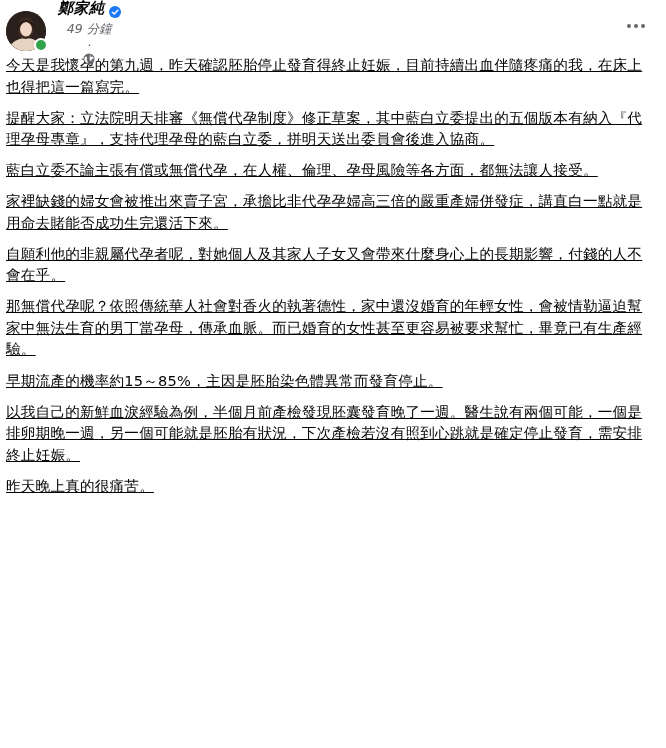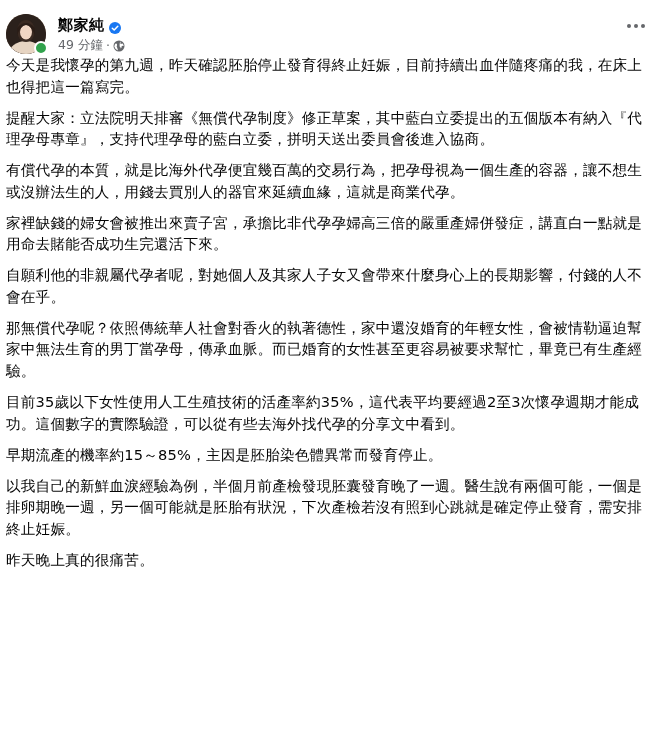--- a/index.html
+++ b/index.html
@@ -18,21 +18,22 @@
       position: relative;
       width: 666px;
       height: 748px;
       box-sizing: border-box;
       padding: 0 10px 0 6px;
     }
     .header {
       position: relative;
       height: 54px;
       display: flex;
-      align-items: flex-end;
+      align-items: center;
+      font-style: italic;
     }
     .avatar-wrap {
       position: relative;
       width: 40px;
       height: 40px;
       margin-top: 8px;
       margin-left: 0px;
       flex: 0 0 auto;
     }
     .avatar {
@@ -73,20 +74,21 @@
       width: 12px;
       height: 12px;
       display: inline-block;
     }
     .time-row {
       display: flex;
       align-items: center;
       margin-top: 3px;
       font-size: 12.5px;
       color: #65676b;
+      flex-direction: column;
     }
     .time-row .dot-sep { margin: 0 3px; }
     .globe {
       width: 12px;
       height: 12px;
       display: inline-block;
     }
     .more-btn {
       position: absolute;
       right: 8px;
@@ -108,20 +110,21 @@
     }
     .content {
       font-size: 14.6px;
       line-height: 21.5px;
       color: #050505;
       letter-spacing: 0.2px;
     }
     .content p {
       margin: 0 0 9.6px 0;
       padding: 0;
+      text-decoration: underline;
     }
   </style>
 </head>
 <body>
 
 <div class="post">
   <div class="header">
     <div class="avatar-wrap">
       <div class="avatar">
         <svg width="40" height="40" viewBox="0 0 40 40">
@@ -159,23 +162,22 @@
     <div class="more-btn">
       <span></span>
       <span></span>
       <span></span>
     </div>
   </div>
 
   <div class="content">
     <p>今天是我懷孕的第九週，昨天確認胚胎停止發育得終止妊娠，目前持續出血伴隨疼痛的我，在床上也得把這一篇寫完。</p>
     <p>提醒大家：立法院明天排審《無償代孕制度》修正草案，其中藍白立委提出的五個版本有納入『代理孕母專章』，支持代理孕母的藍白立委，拼明天送出委員會後進入協商。</p>
-    <p>有償代孕的本質，就是比海外代孕便宜幾百萬的交易行為，把孕母視為一個生產的容器，讓不想生或沒辦法生的人，用錢去買別人的器官來延續血緣，這就是商業代孕。</p>
+    <p>藍白立委不論主張有償或無償代孕，在人權、倫理、孕母風險等各方面，都無法讓人接受。</p>
     <p>家裡缺錢的婦女會被推出來賣子宮，承擔比非代孕孕婦高三倍的嚴重產婦併發症，講直白一點就是用命去賭能否成功生完還活下來。</p>
     <p>自願利他的非親屬代孕者呢，對她個人及其家人子女又會帶來什麼身心上的長期影響，付錢的人不會在乎。</p>
     <p>那無償代孕呢？依照傳統華人社會對香火的執著德性，家中還沒婚育的年輕女性，會被情勒逼迫幫家中無法生育的男丁當孕母，傳承血脈。而已婚育的女性甚至更容易被要求幫忙，畢竟已有生產經驗。</p>
-    <p>目前35歲以下女性使用人工生殖技術的活產率約35%，這代表平均要經過2至3次懷孕週期才能成功。這個數字的實際驗證，可以從有些去海外找代孕的分享文中看到。</p>
     <p>早期流產的機率約15～85%，主因是胚胎染色體異常而發育停止。</p>
     <p>以我自己的新鮮血淚經驗為例，半個月前產檢發現胚囊發育晚了一週。醫生說有兩個可能，一個是排卵期晚一週，另一個可能就是胚胎有狀況，下次產檢若沒有照到心跳就是確定停止發育，需安排終止妊娠。</p>
     <p>昨天晚上真的很痛苦。</p>
 
   </div>
 </div>
 
 </body></html>

